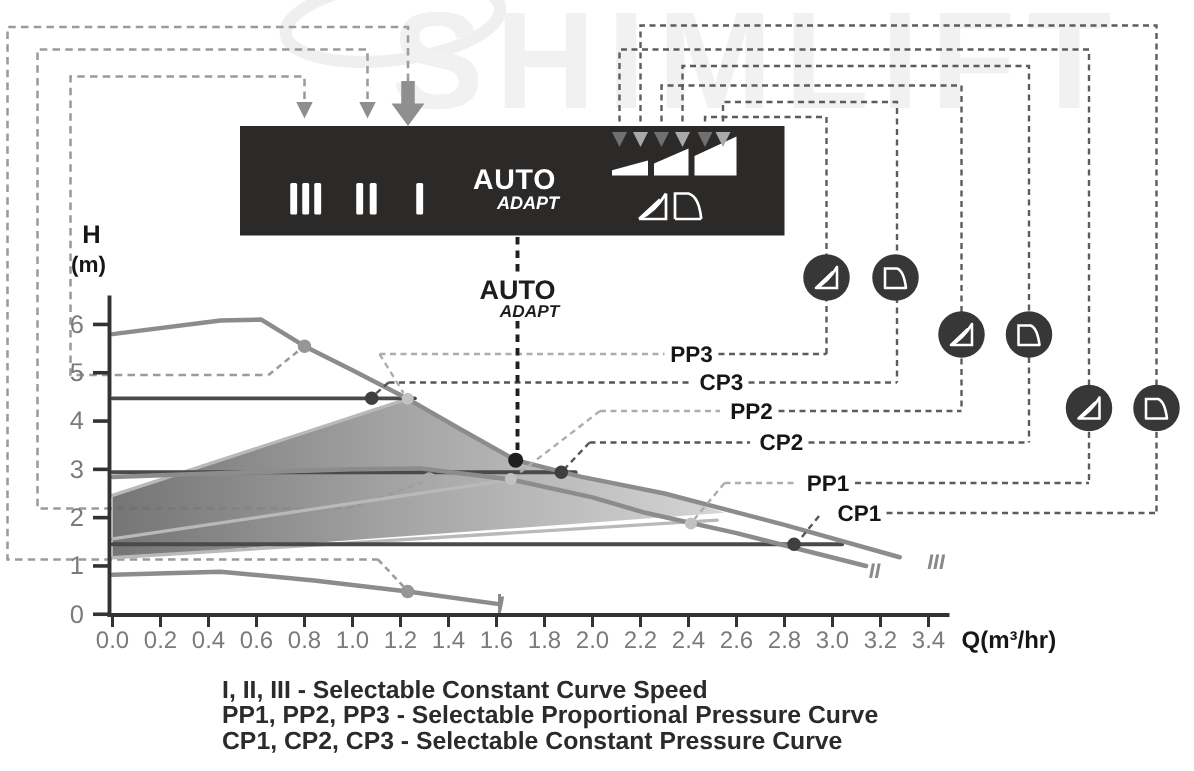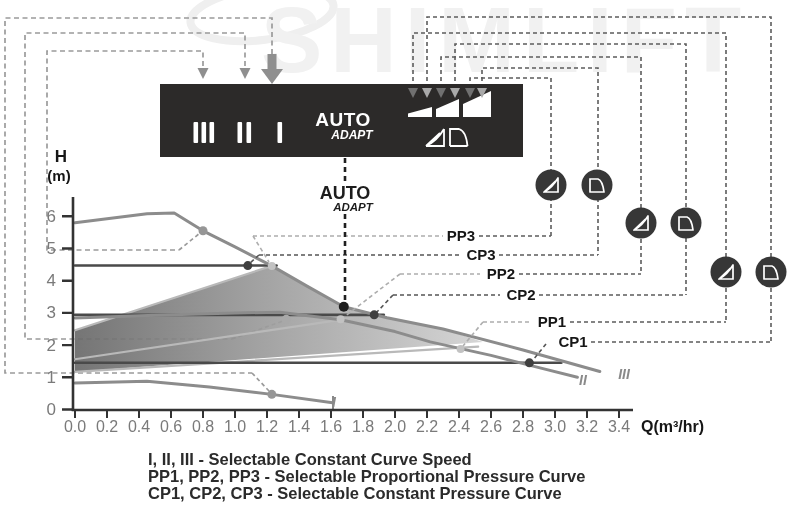--- a/index.html
+++ b/index.html
@@ -1,17 +1,17 @@
 <!DOCTYPE html>
 <html><head>
 <meta charset="utf-8">
 <style>
   html,body{margin:0;padding:0;background:#ffffff;}
   #stage{position:relative;width:796px;height:514px;background:#ffffff;overflow:hidden;
-         font-family:"Liberation Sans", sans-serif;border-radius:11px;}
+         font-family:"Liberation Sans", sans-serif;}
   svg text{font-family:"Liberation Sans", sans-serif;}
   .wm{font-weight:bold;letter-spacing:8px;}
 </style>
 </head>
 <body>
 
 <div id="stage">
 <svg id="svg" width="796" height="514" viewBox="0 0 796 514">
   <defs>
     <linearGradient id="wg" x1="0" y1="0" x2="1" y2="0">

